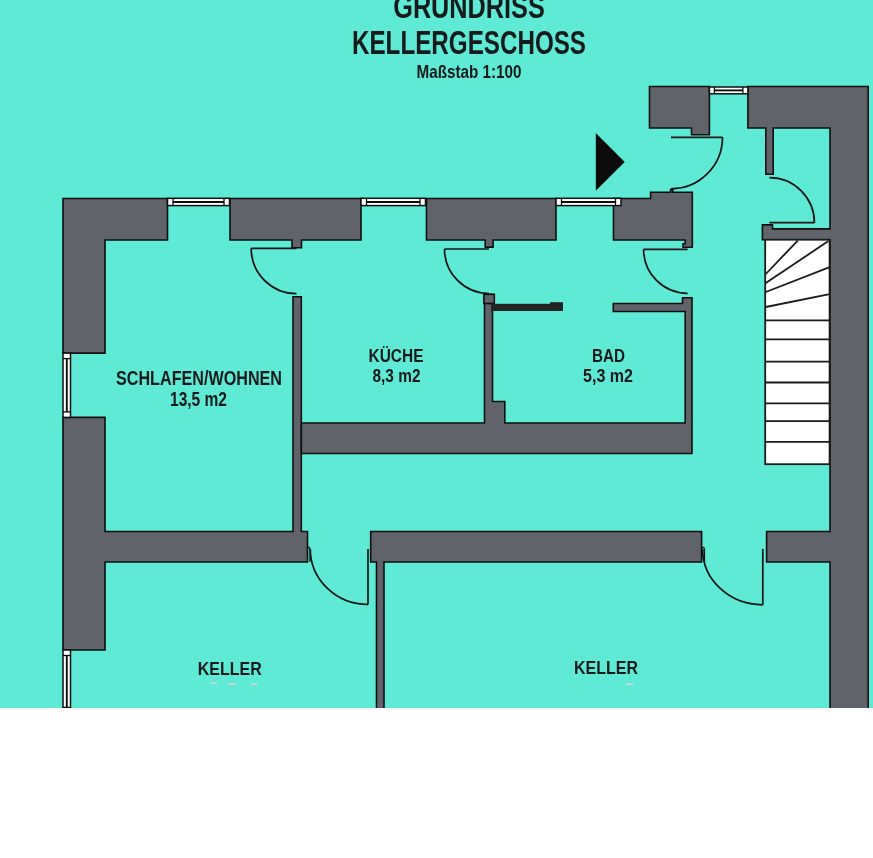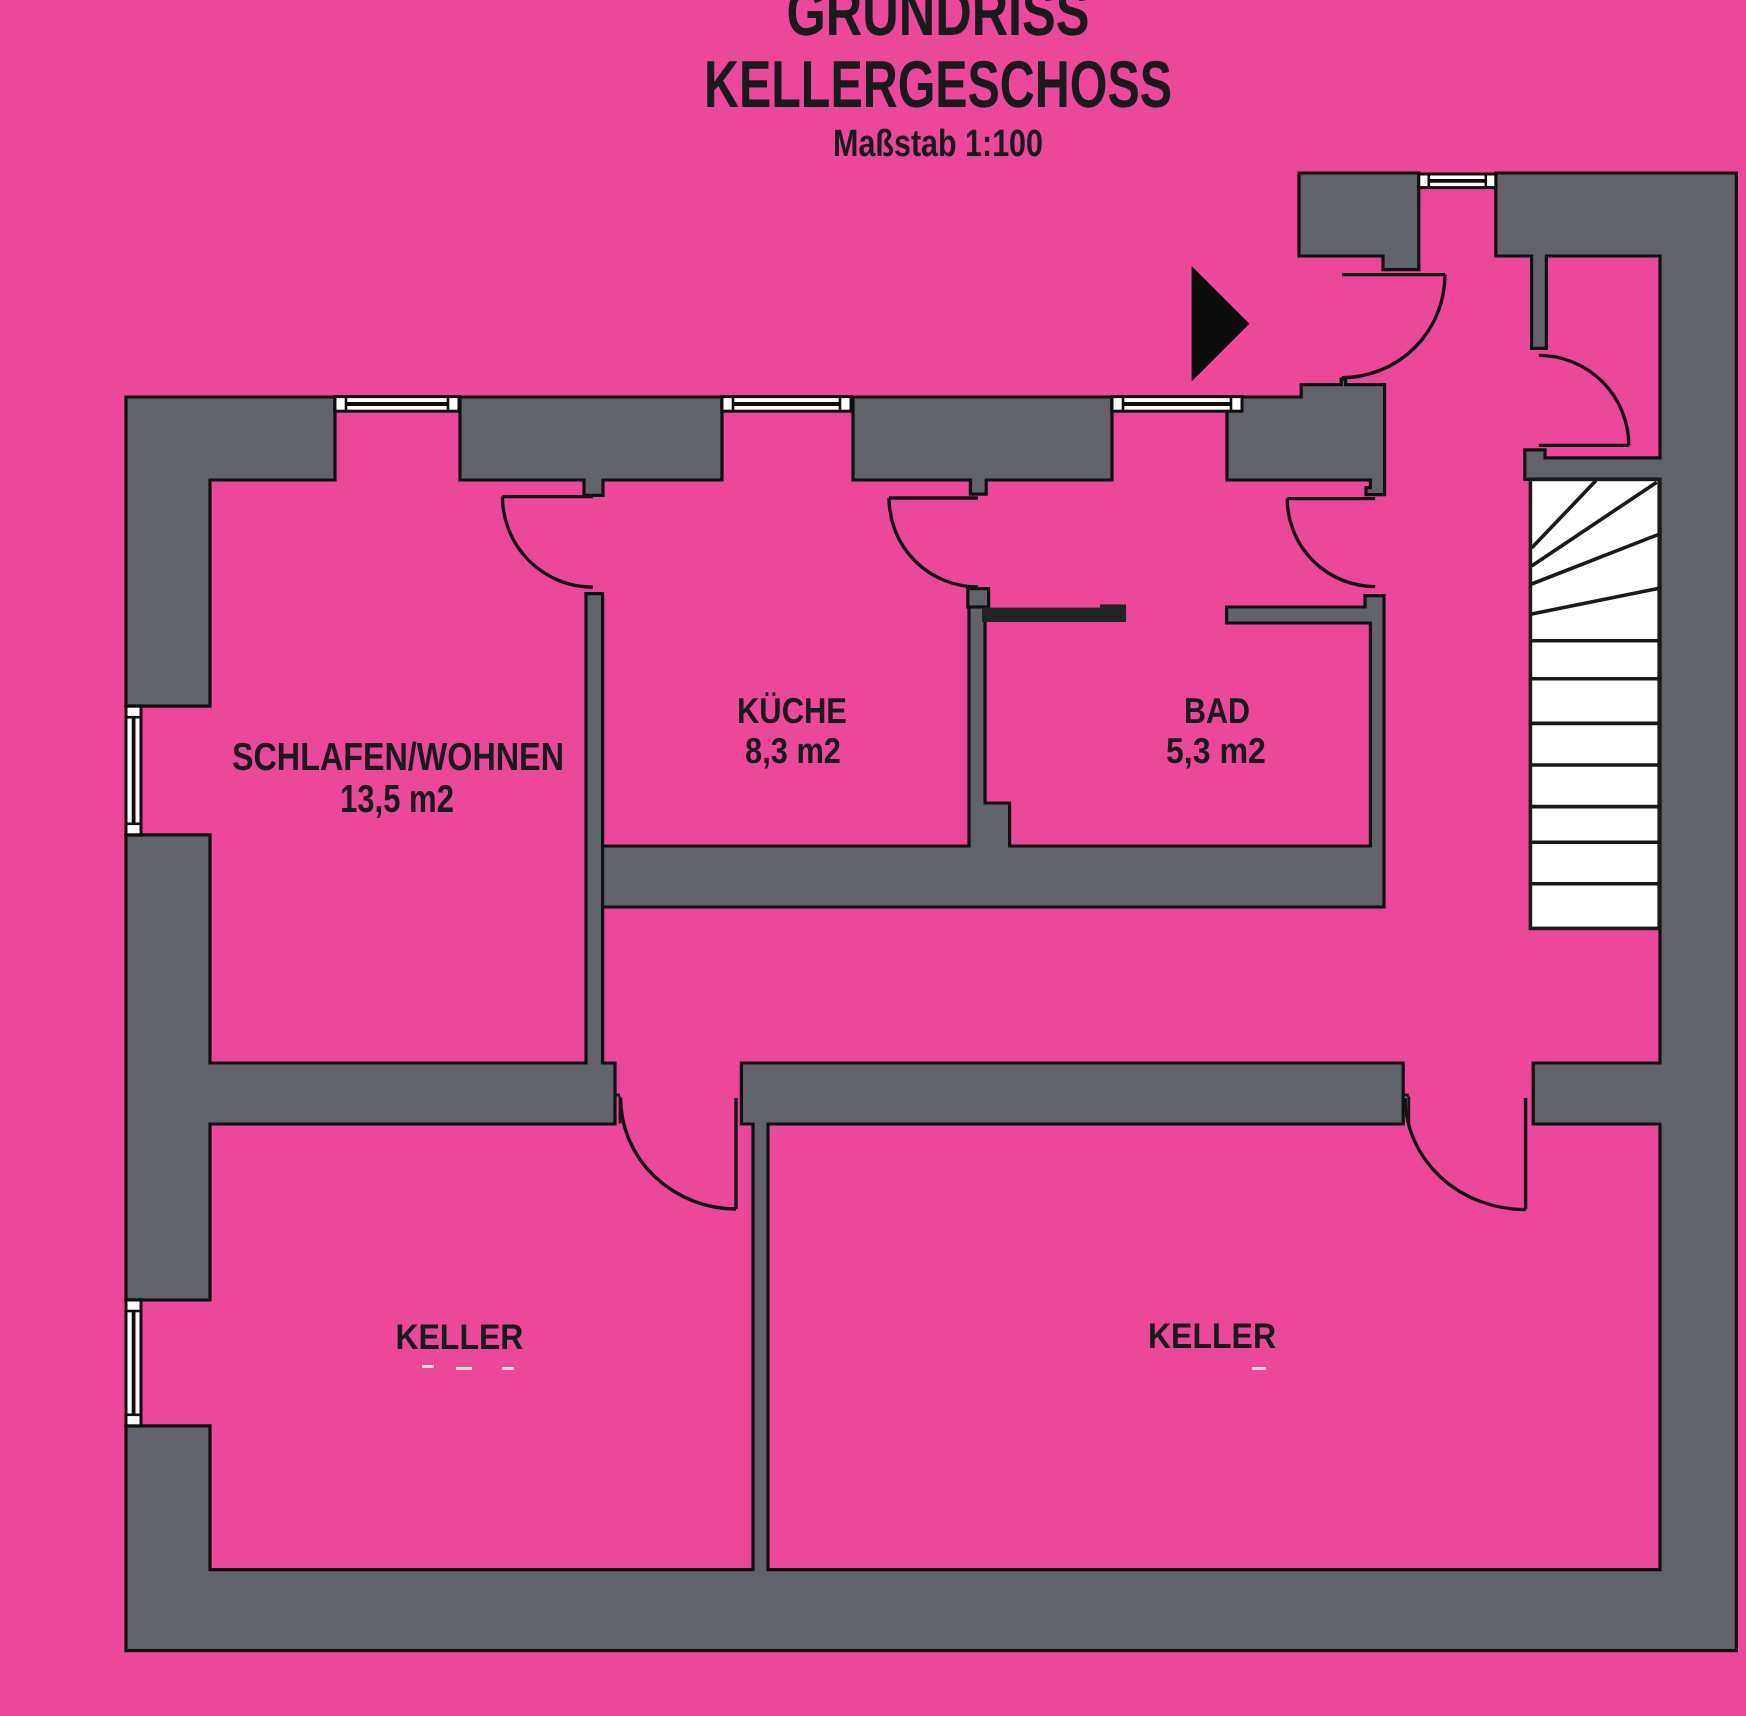--- a/index.html
+++ b/index.html
@@ -1,16 +1,16 @@
 <!DOCTYPE html>
 <html><head>
 <meta charset="utf-8">
 <style>
 html,body{margin:0;padding:0;background:#ffffff;}
-#page{position:relative;width:873px;height:858px;background:#ec4899;overflow:hidden;transform:translateZ(0);}
+#page{position:relative;width:873px;height:708px;background:#5eead4;overflow:hidden;transform:translateZ(0);}
 svg{position:absolute;left:0;top:0;}
 text{font-family:"Liberation Sans",sans-serif;fill:#181a1b;}
 </style>
 </head>
 <body>
 <div id="page">
 <svg width="873" height="858" viewBox="0 0 873 858">
 <g fill="#60646a" stroke="#0f0f10" stroke-width="1.6" stroke-linejoin="miter">
 
   <path d="M63,198.5 L167.5,198.5 L167.5,240 L105,240 L105,353.1 L63,353.1 Z"></path>

